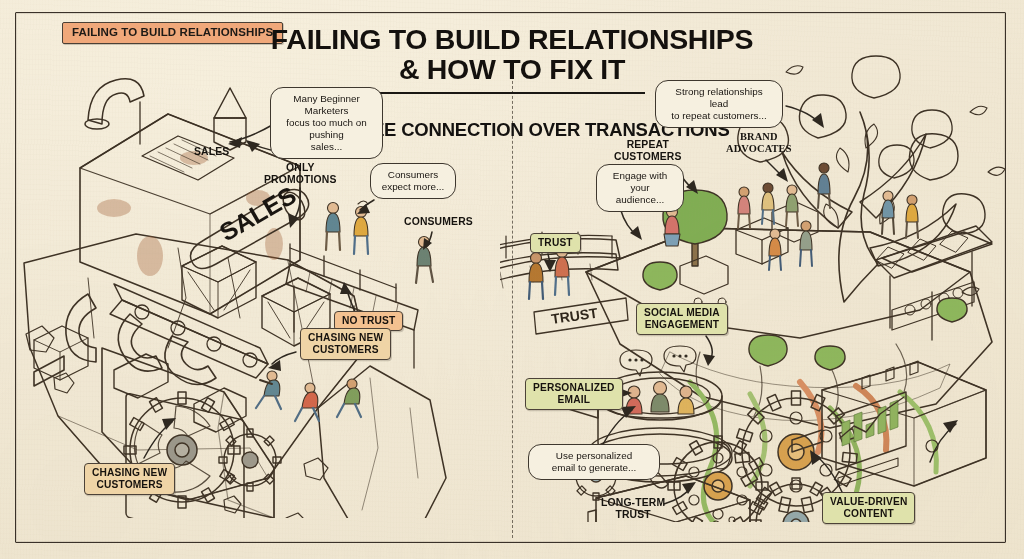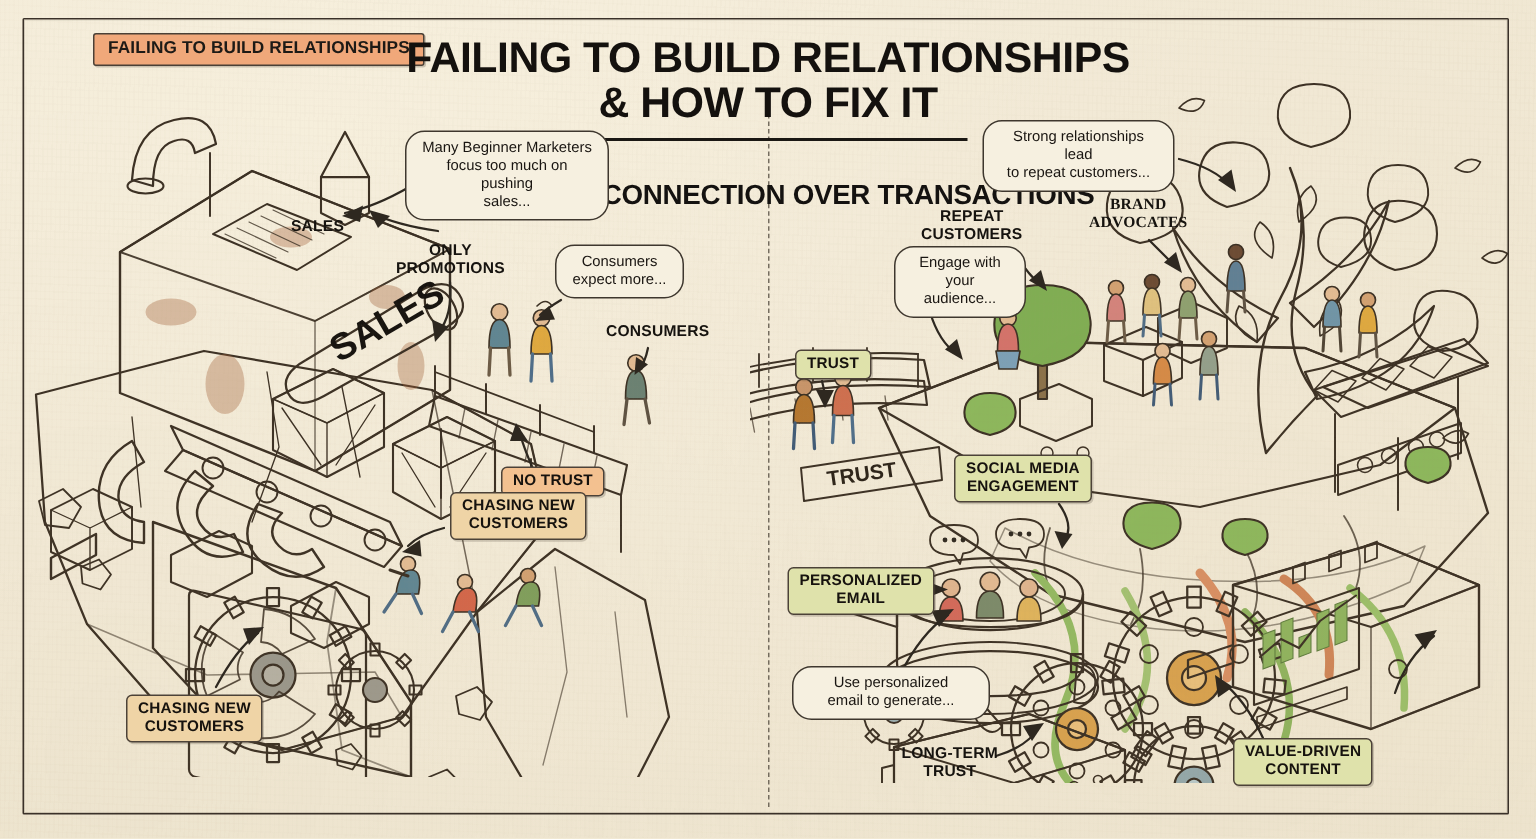--- a/index.html
+++ b/index.html
@@ -781,21 +781,21 @@
   <div class="tag tan" style="left:84px; top:463px;">CHASING NEW
 CUSTOMERS</div>
   <div class="tag green" style="left:530px; top:233px;">TRUST</div>
   <div class="tag green" style="left:636px; top:303px;">SOCIAL MEDIA
 ENGAGEMENT</div>
   <div class="tag green" style="left:525px; top:378px;">PERSONALIZED
 EMAIL</div>
   <div class="tag green" style="left:822px; top:492px;">VALUE-DRIVEN
 CONTENT</div>
 
-  <div class="bubble" style="left:270px; top:87px; width:136px;">Many Beginner Marketers
+  <div class="bubble" style="left:270px; top:87px; width:113px;">Many Beginner Marketers
 focus too much on pushing
 sales...</div>
   <div class="bubble" style="left:370px; top:163px; width:86px;">Consumers
 expect more...</div>
   <div class="bubble" style="left:655px; top:80px; width:128px;">Strong relationships lead
 to repeat customers...</div>
   <div class="bubble" style="left:596px; top:164px; width:88px;">Engage with
 your audience...</div>
   <div class="bubble" style="left:528px; top:444px; width:132px;">Use personalized
 email to generate...</div>

